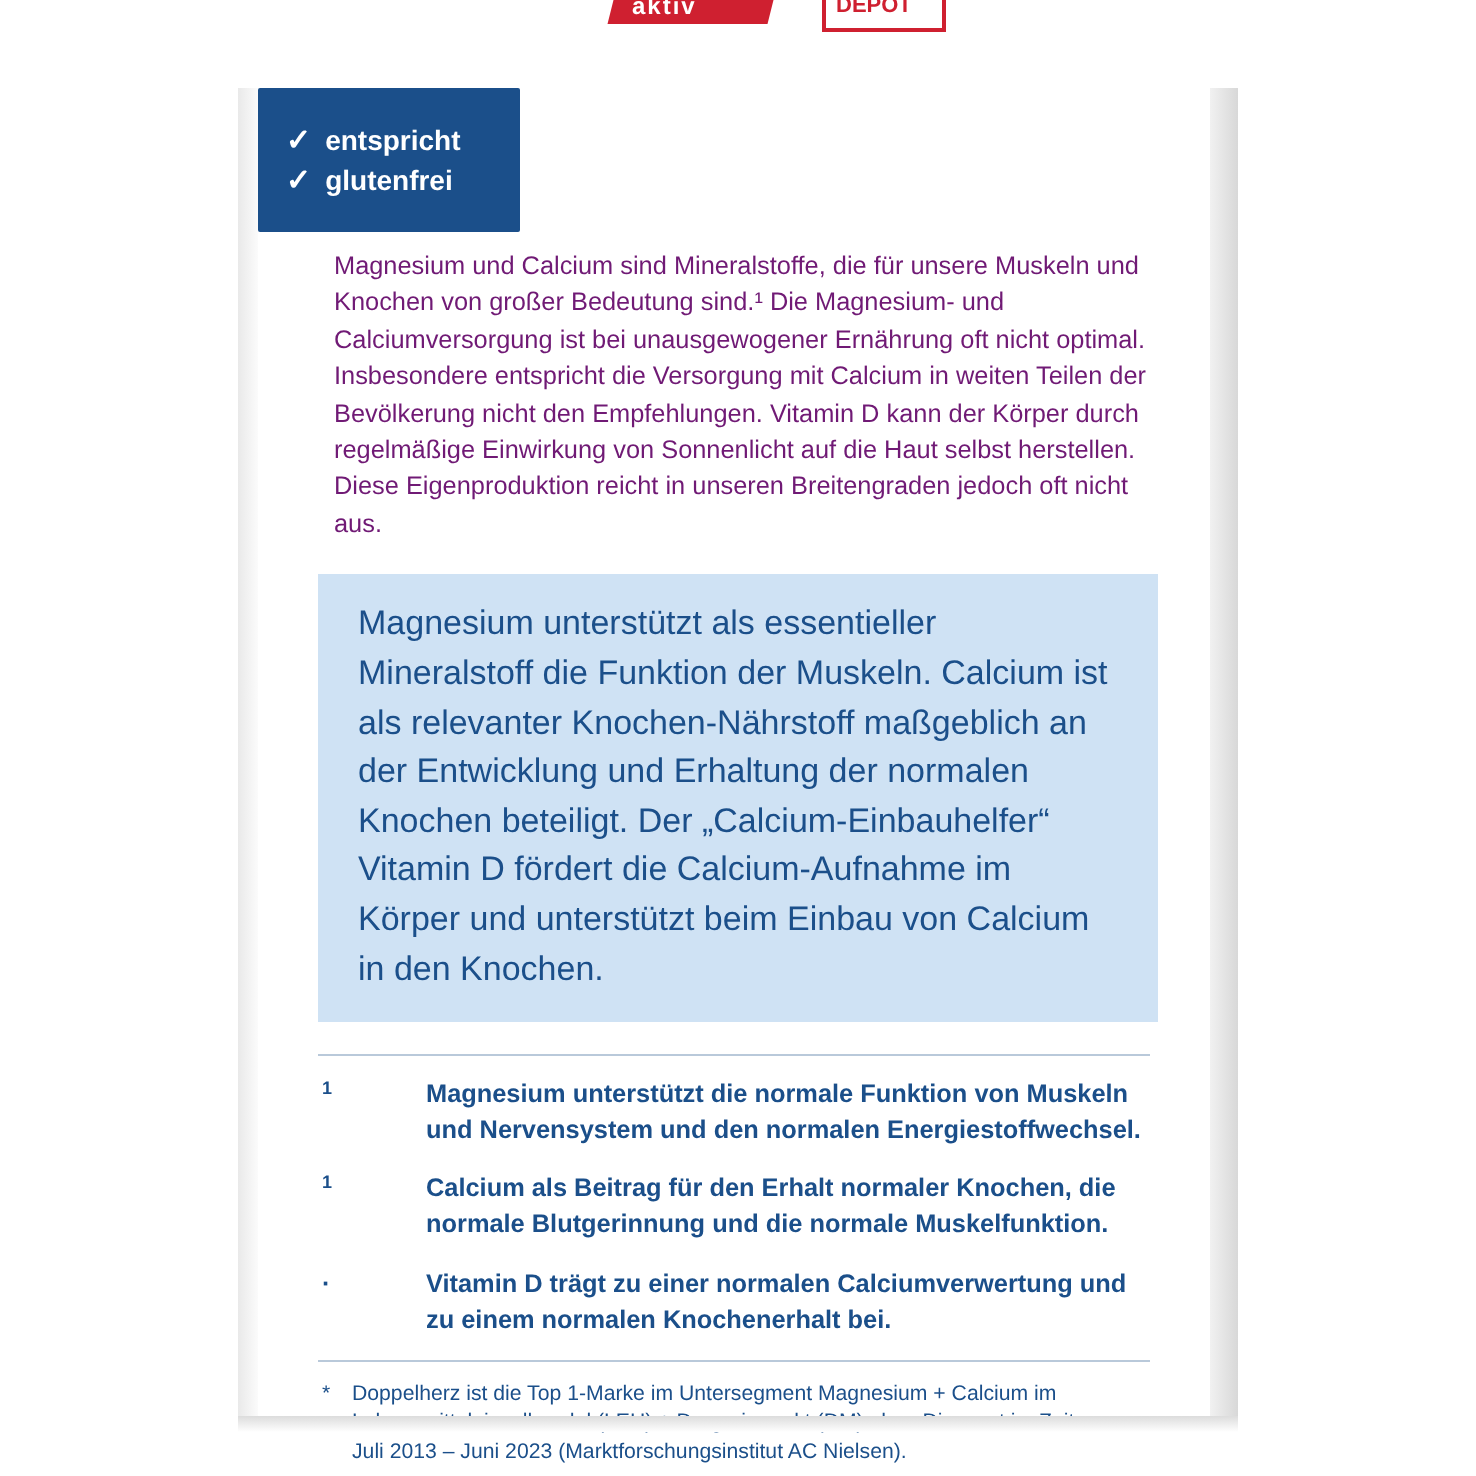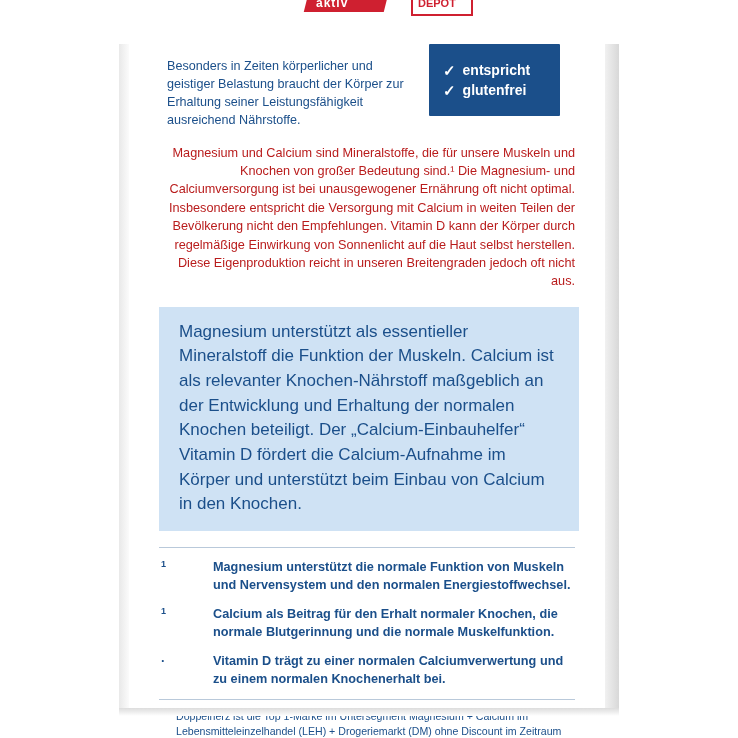--- a/index.html
+++ b/index.html
@@ -131,23 +131,23 @@
   }
   .check {
     font-size: 15px;
     line-height: 1;
     font-weight: bold;
   }
   .para {
     padding: 8px 30px 0 38px;
     font-size: 12.7px;
     line-height: 1.45;
-    color: #b91c1c;
-    box-sizing: border-box;
-    text-align: right;
+    color: #701a75;
+    box-sizing: border-box;
+    text-align: left;
   }
   .highlight {
     margin: 16px 26px 0 30px;
     background: #cfe2f4;
     color: #1b4f8a;
     padding: 13px 22px 14px 20px;
     font-size: 17px;
     line-height: 1.45;
     box-sizing: border-box;
   }
@@ -222,21 +222,20 @@
 
       <div class="pill-box">
         <span>DEPOT</span>
       </div>
     </div>
   </div>
 
   <div class="content">
 
     <div class="intro-row">
-      <div class="intro-text">Besonders in Zeiten körperlicher und geistiger Belastung braucht der Körper zur Erhaltung seiner Leistungsfähigkeit ausreichend Nährstoffe.</div>
       <div class="free-badge">
         <div class="free-line">
           <span class="check">✓</span>
           <span>entspricht</span>
         </div>
         <div class="free-line">
           <span class="check">✓</span>
           <span>glutenfrei</span>
         </div>
       </div>

